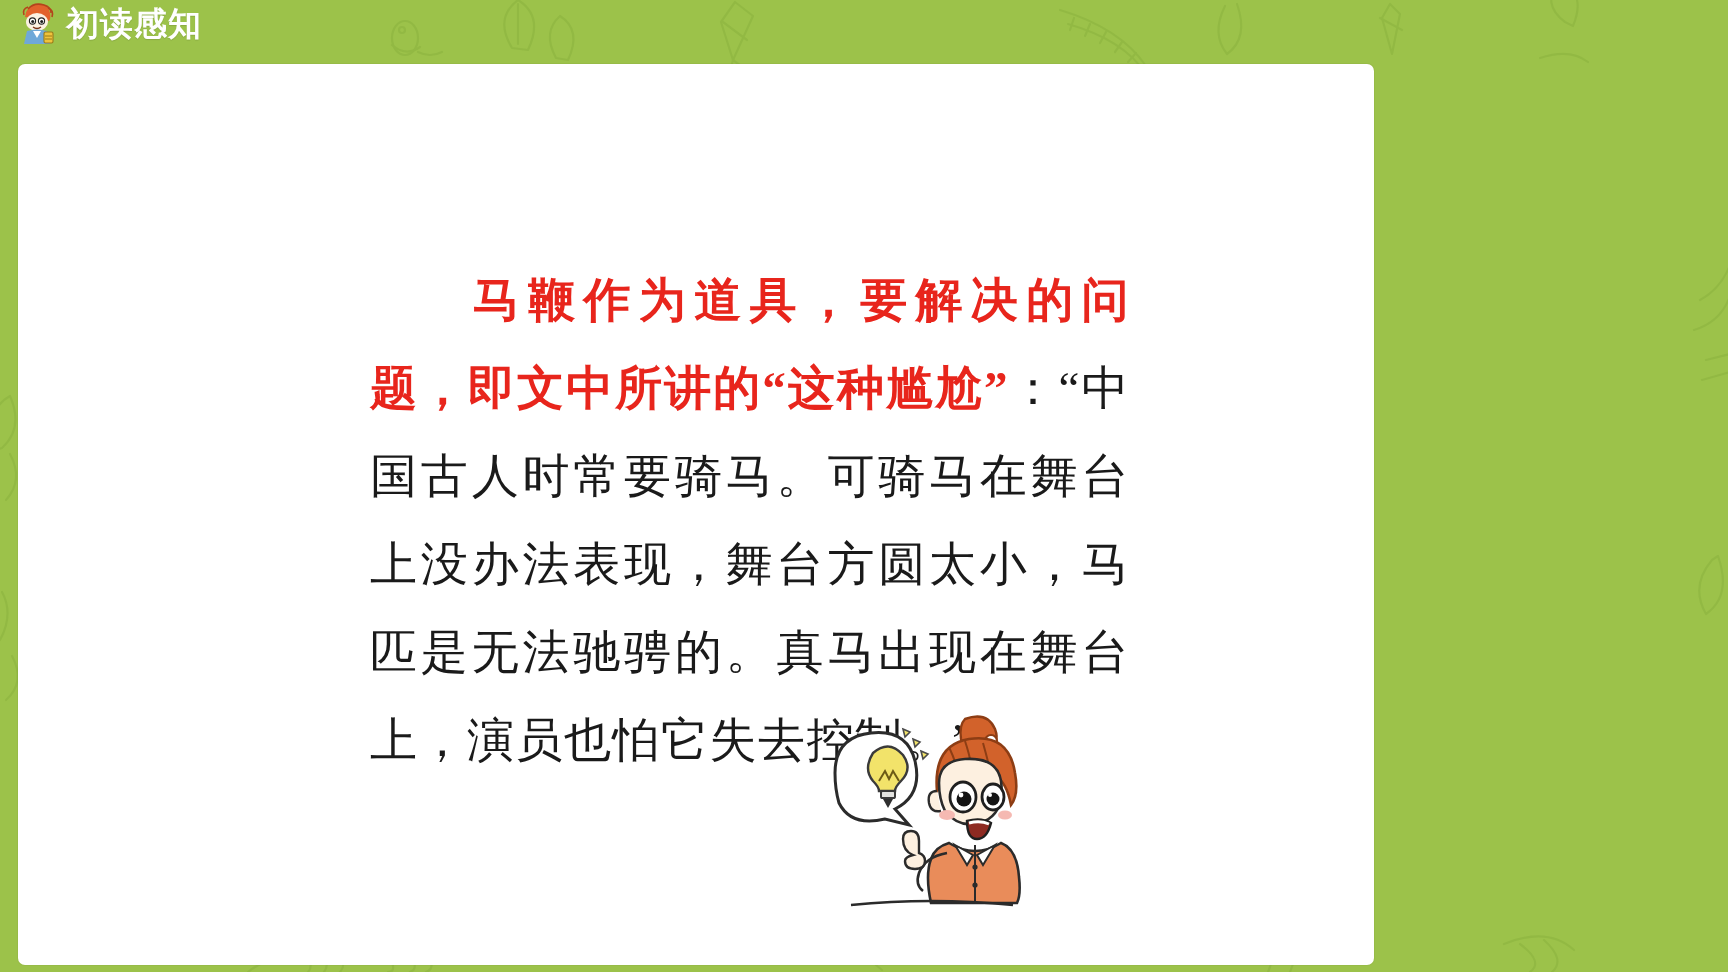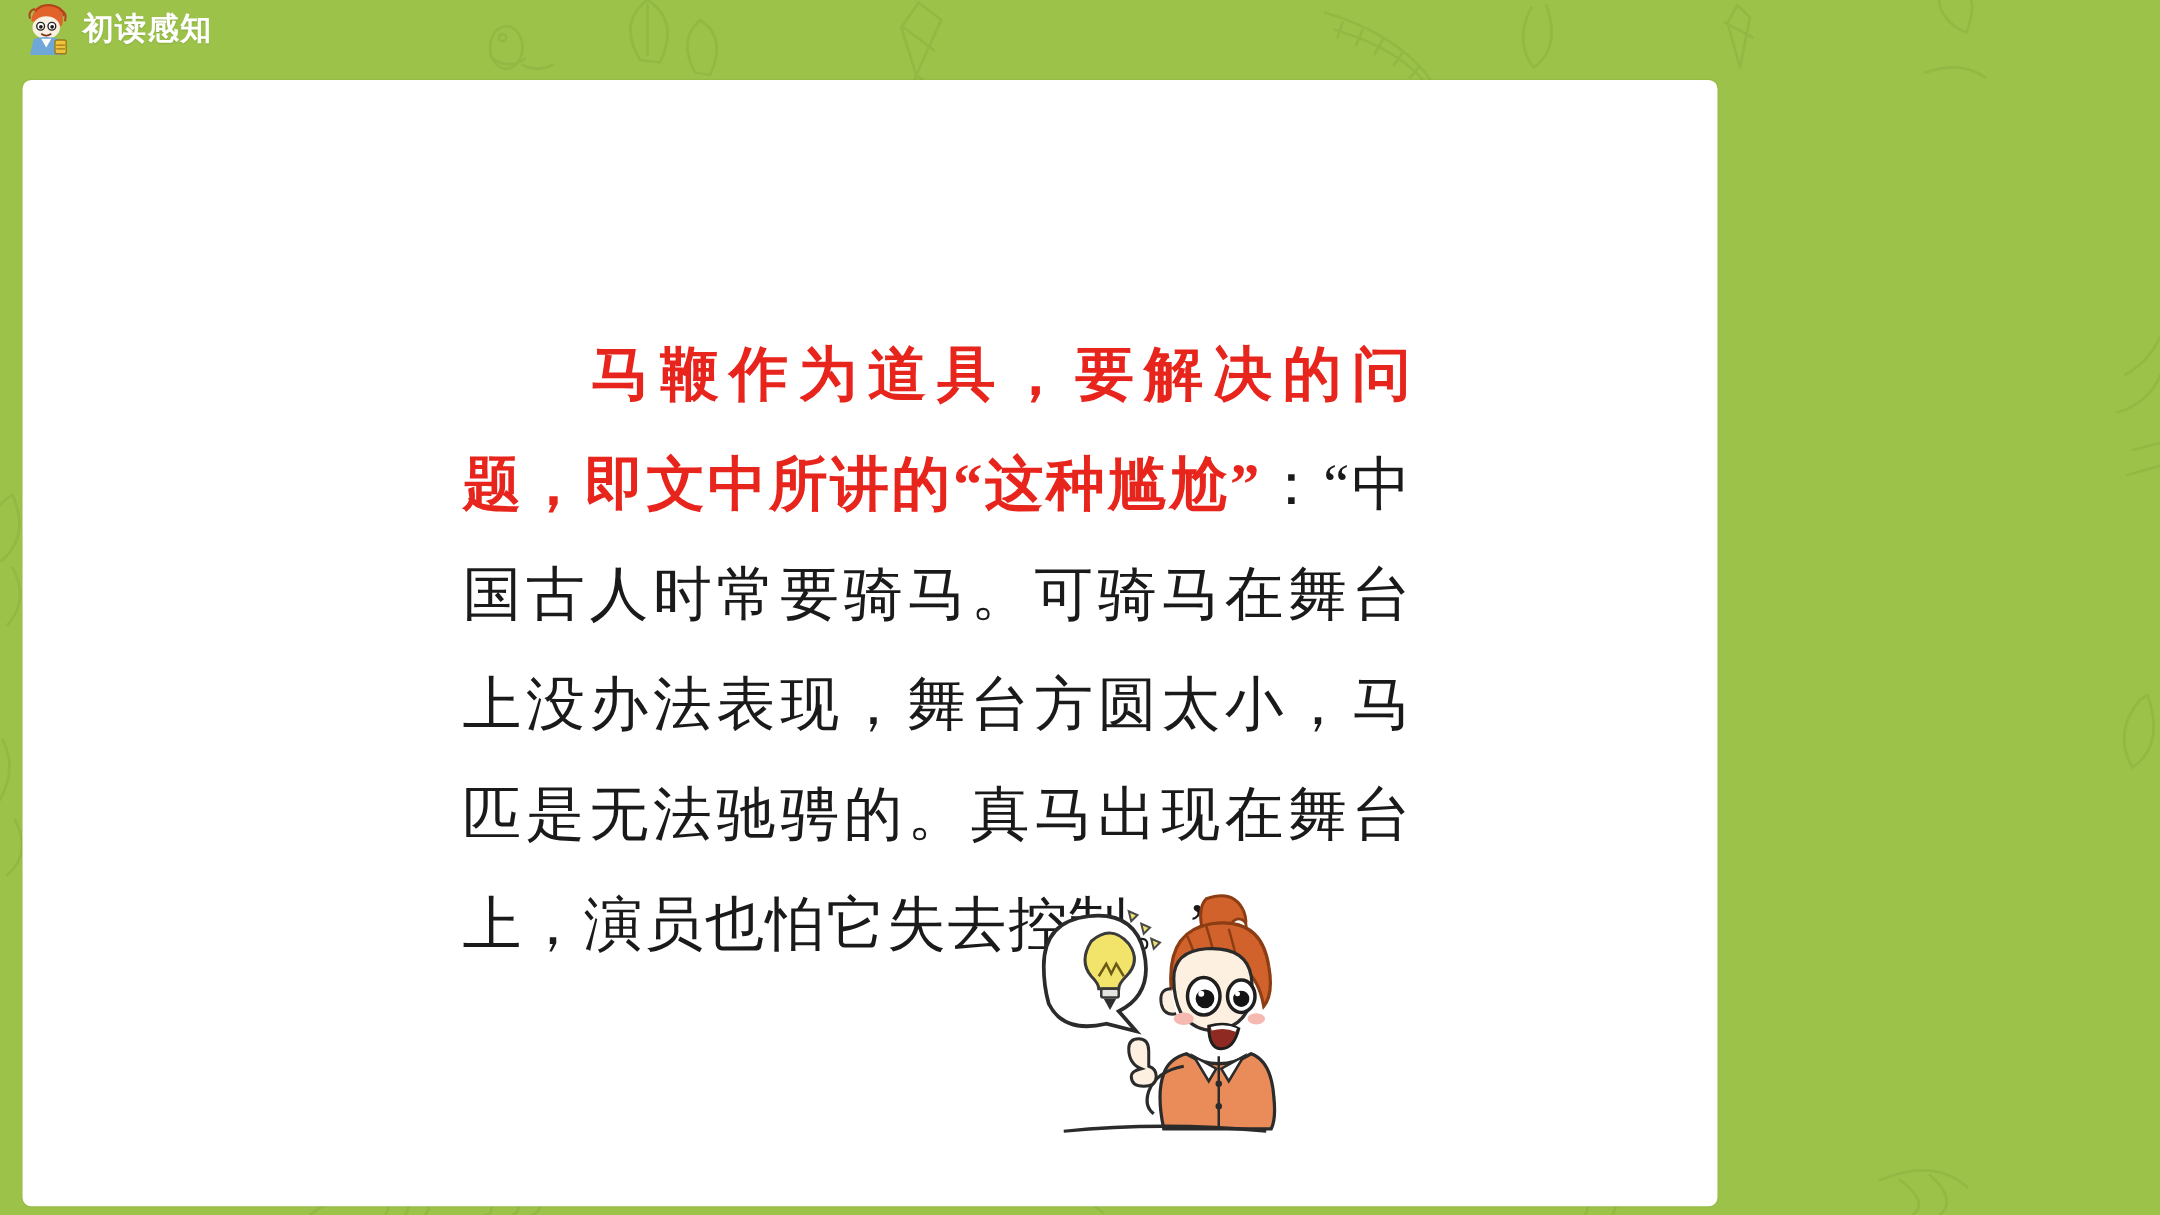--- a/index.html
+++ b/index.html
@@ -46,21 +46,21 @@
   #header-icon {
     width: 46px;
     height: 44px;
     position: relative;
     flex: 0 0 auto;
     margin-right: 6px;
   }
 
   #header-title {
     color: #ffffff;
-    font-size: 25px;
+    font-size: 33px;
     font-weight: bold;
     letter-spacing: 1px;
     line-height: 1;
     text-shadow: 0 1px 1px rgba(0,0,0,.12);
     white-space: nowrap;
   }
 
   
   #card {
     position: absolute;

